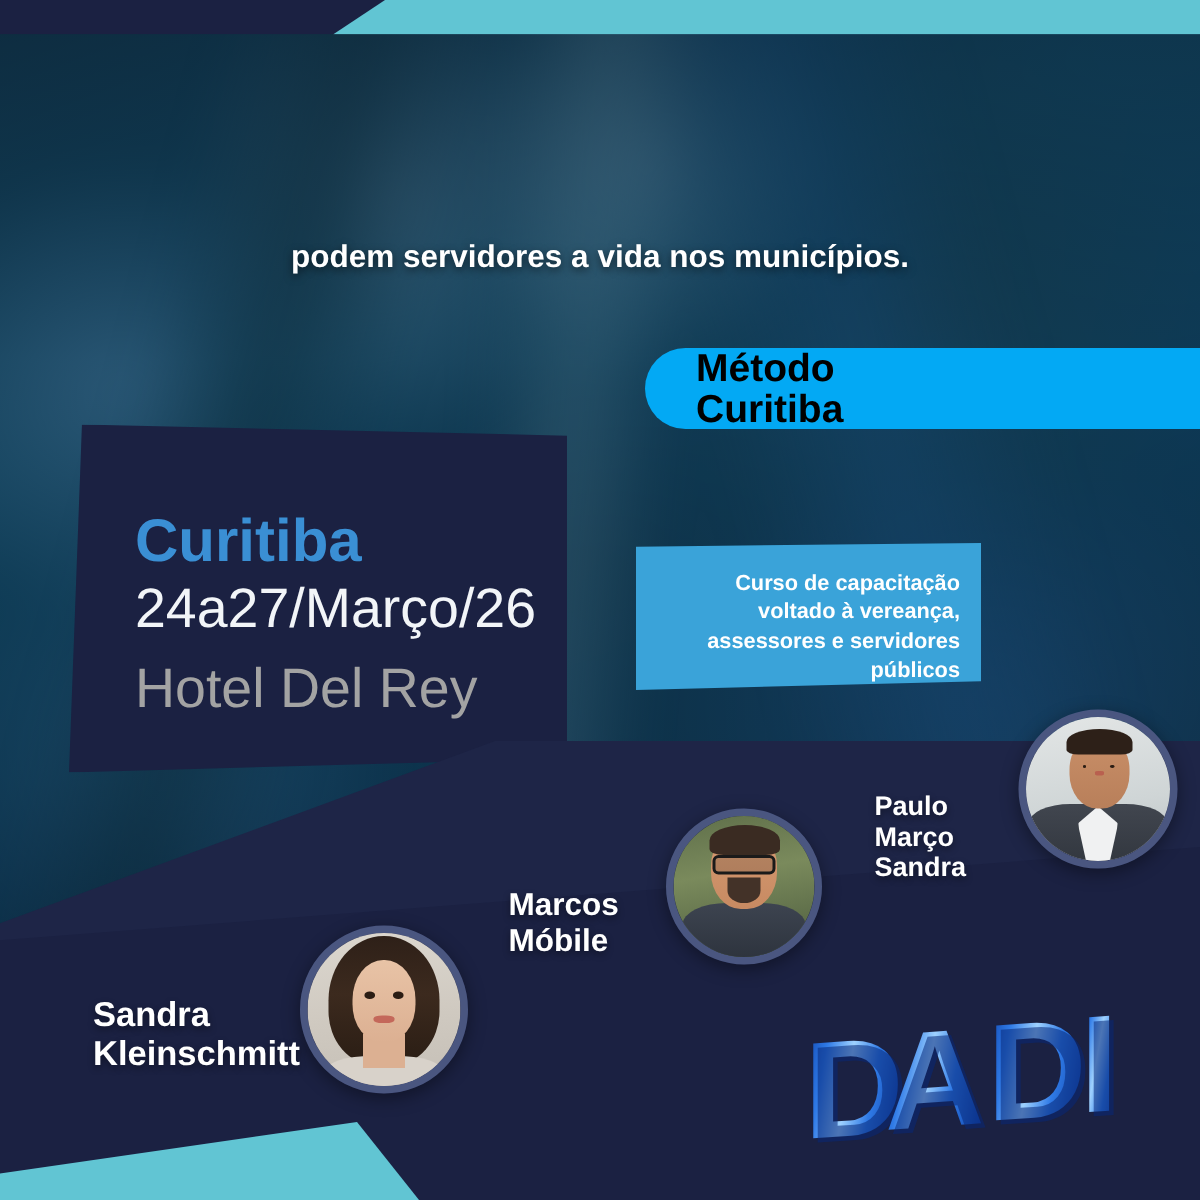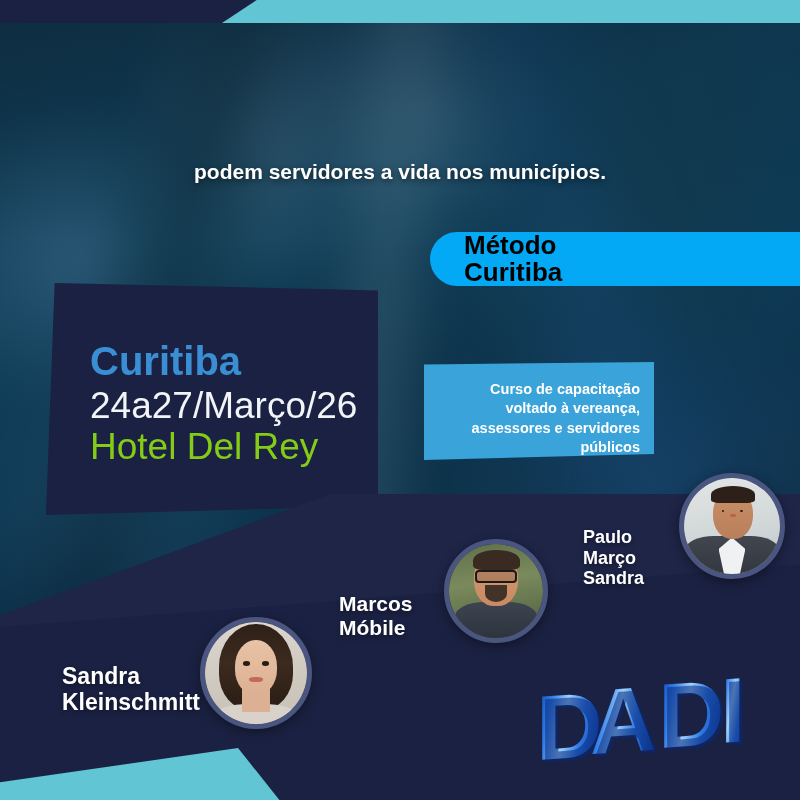--- a/index.html
+++ b/index.html
@@ -74,21 +74,21 @@
   }
 
   
   .panel-curitiba{
     position:absolute;left:46px;top:283px;width:332px;height:232px;background:#1b2142;
     clip-path:polygon(2.6% 0,100% 3.2%,100% 96%,0 100%);
     padding:58px 0 0 44px;
   }
   .p-city{color:#3a8fd4;font-weight:700;font-size:40px;line-height:1;margin-bottom:4px;}
   .p-date{color:#f2f5f8;font-weight:400;font-size:37px;line-height:1.12;}
-  .p-venue{color:#84cc16;font-weight:400;font-size:37px;line-height:1.12;}
+  .p-venue{color:#a3a3a3;font-weight:400;font-size:37px;line-height:1.12;margin-top:12px;}
 
   
   .box-curso{
     position:absolute;left:424px;top:362px;width:230px;height:98px;background:#3aa3d9;
     clip-path:polygon(0 2.5%,100% 0,100% 94%,0 100%);
     padding:18px 14px 0 22px;
   }
   .box-curso p{
     margin:0;color:#ffffff;font-weight:700;font-size:14.5px;line-height:1.34;text-align:right;
   }

